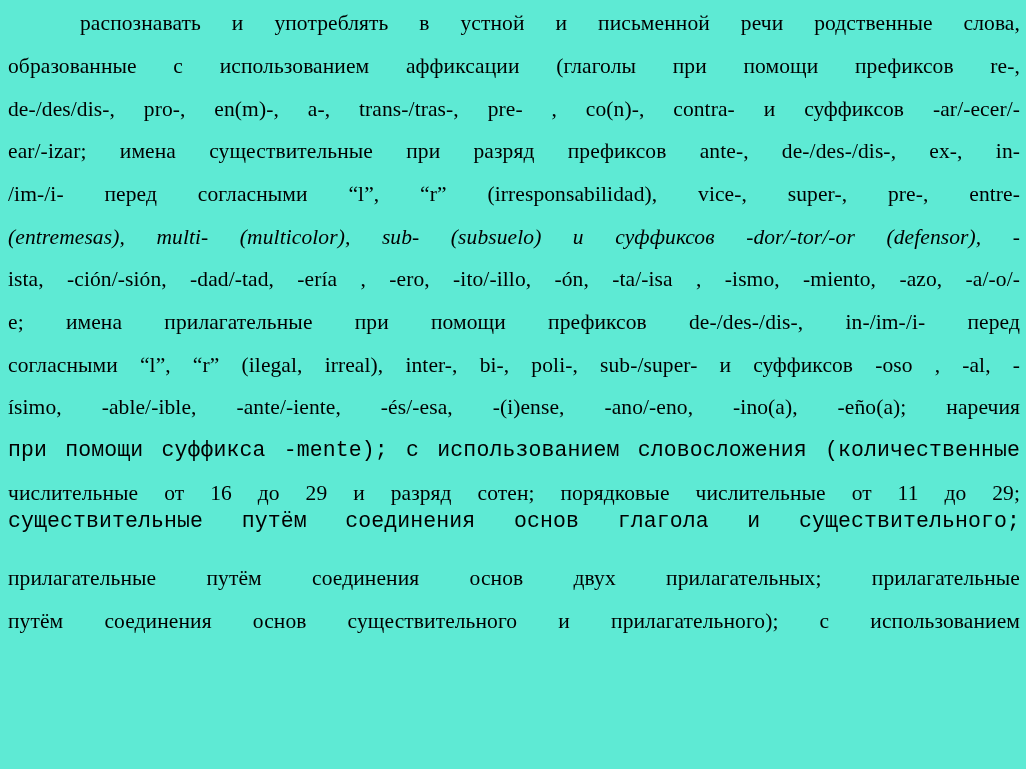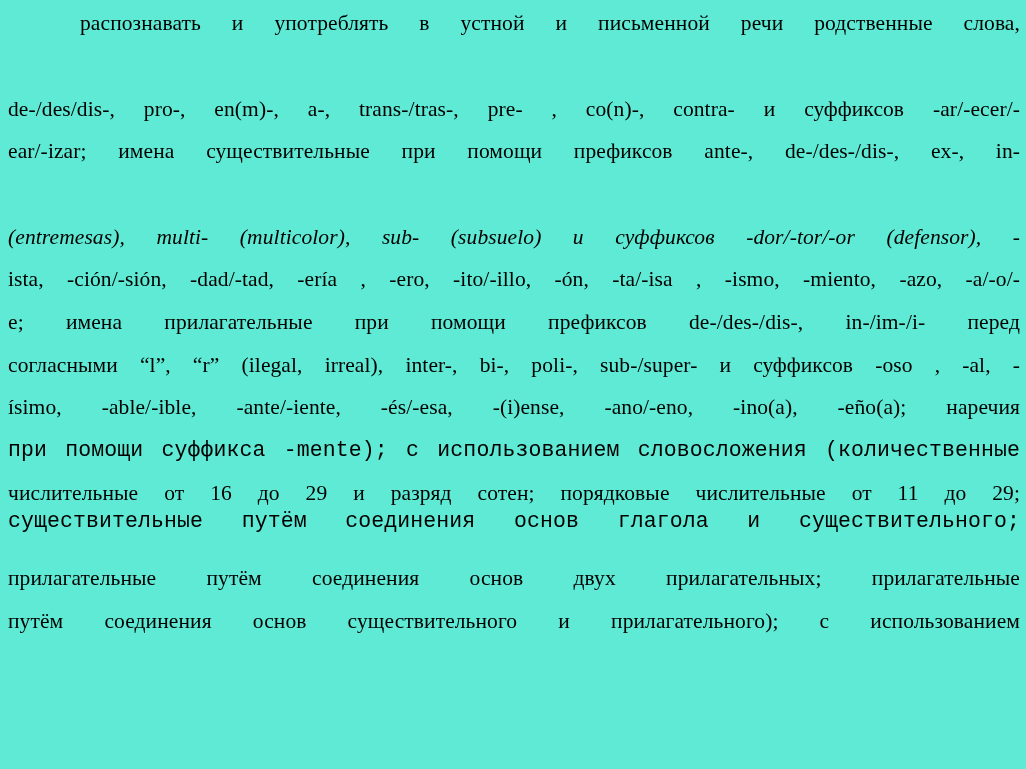--- a/index.html
+++ b/index.html
@@ -39,22 +39,24 @@
     .line.indent {
       left: 80px;
       width: 940px;
     }
   </style>
 </head>
 <body>
 
 <div class="page">
   <div class="line indent" style="top:2px;">распознавать и употреблять в устной и письменной речи родственные слова,</div>
+  <div class="line" style="top:45px;">образованные с использованием аффиксации (глаголы при помощи префиксов re-,</div>
   <div class="line" style="top:88px;">de-/des/dis-, pro-, en(m)-, a-, trans-/tras-, pre- , co(n)-, contra- и суффиксов -ar/-ecer/-</div>
-  <div class="line" style="top:130px;">ear/-izar; имена существительные при помощи префиксов ante-, de-/des-/dis-, ex-, in-</div>
+  <div class="line" style="top:130px;">ear/-izar; имена существительные при разряд префиксов ante-, de-/des-/dis-, ex-, in-</div>
+  <div class="line" style="top:173px;">/im-/i- перед согласными “l”, “r” (irresponsabilidad), vice-, super-, pre-, entre-</div>
   <div class="line" style="top:216px;font-style:italic;">(entremesas), multi- (multicolor), sub- (subsuelo) и суффиксов -dor/-tor/-or (defensor), -</div>
   <div class="line" style="top:258px;">ista, -ción/-sión, -dad/-tad, -ería , -ero, -ito/-illo, -ón, -ta/-isa , -ismo, -miento, -azo, -a/-o/-</div>
   <div class="line" style="top:301px;">e; имена прилагательные при помощи префиксов de-/des-/dis-, in-/im-/i- перед</div>
   <div class="line" style="top:344px;">согласными “l”, “r” (ilegal, irreal), inter-, bi-, poli-, sub-/super- и суффиксов -oso , -al, -</div>
   <div class="line" style="top:386px;">ísimo, -able/-ible, -ante/-iente, -és/-esa, -(i)ense, -ano/-eno, -ino(a), -eño(a); наречия</div>
   <div class="line" style="top:429px;font-family:Liberation Mono, monospace;">при помощи суффикса -mente); с использованием словосложения (количественные</div>
   <div class="line" style="top:472px;">числительные от 16 до 29 и разряд сотен; порядковые числительные от 11 до 29;</div>
   <div class="line" style="top:500px;font-family:Liberation Mono, monospace;">существительные путём соединения основ глагола и существительного;</div>
   <div class="line" style="top:600px;">путём соединения основ существительного и прилагательного); с использованием</div>
   <div class="line" style="top:557px;">прилагательные путём соединения основ двух прилагательных; прилагательные</div>

